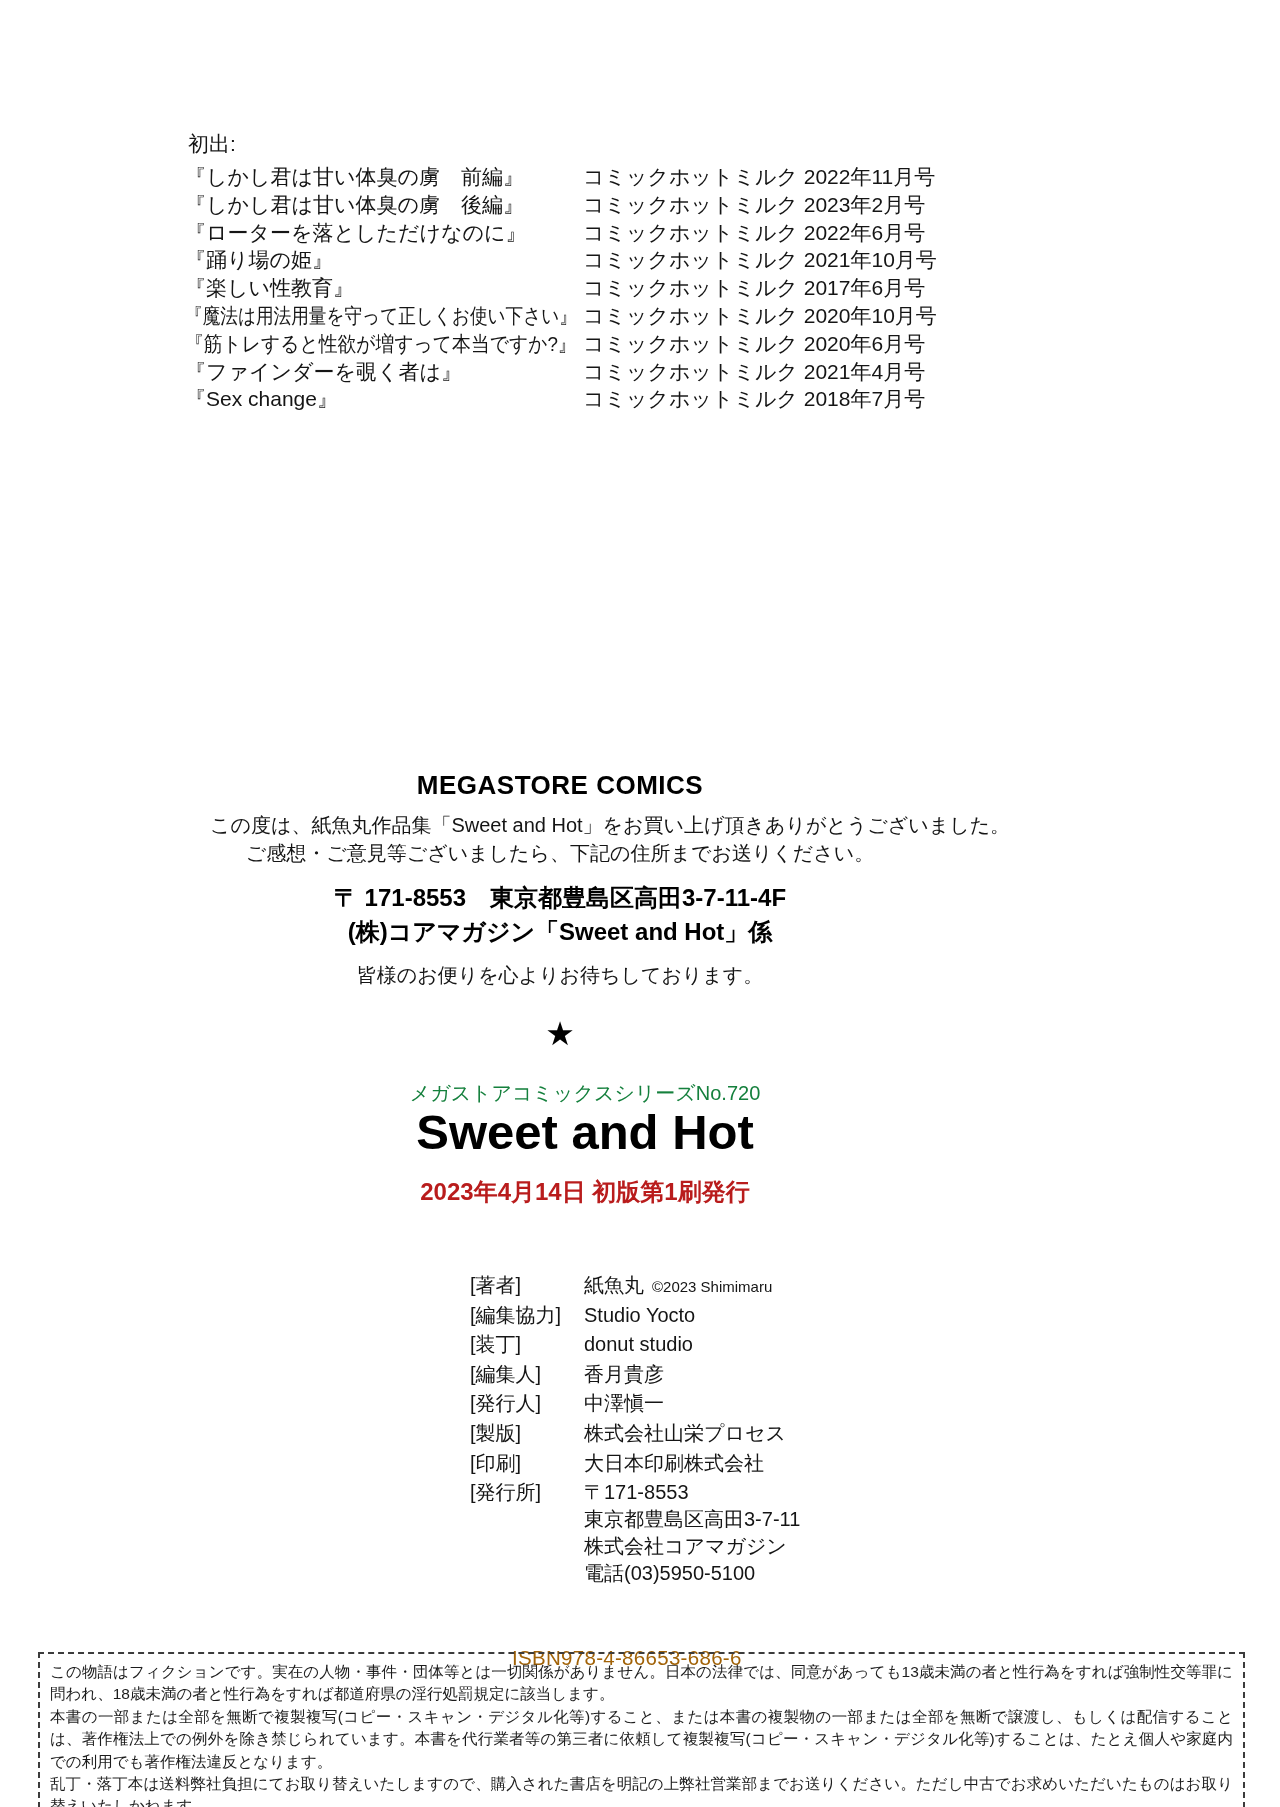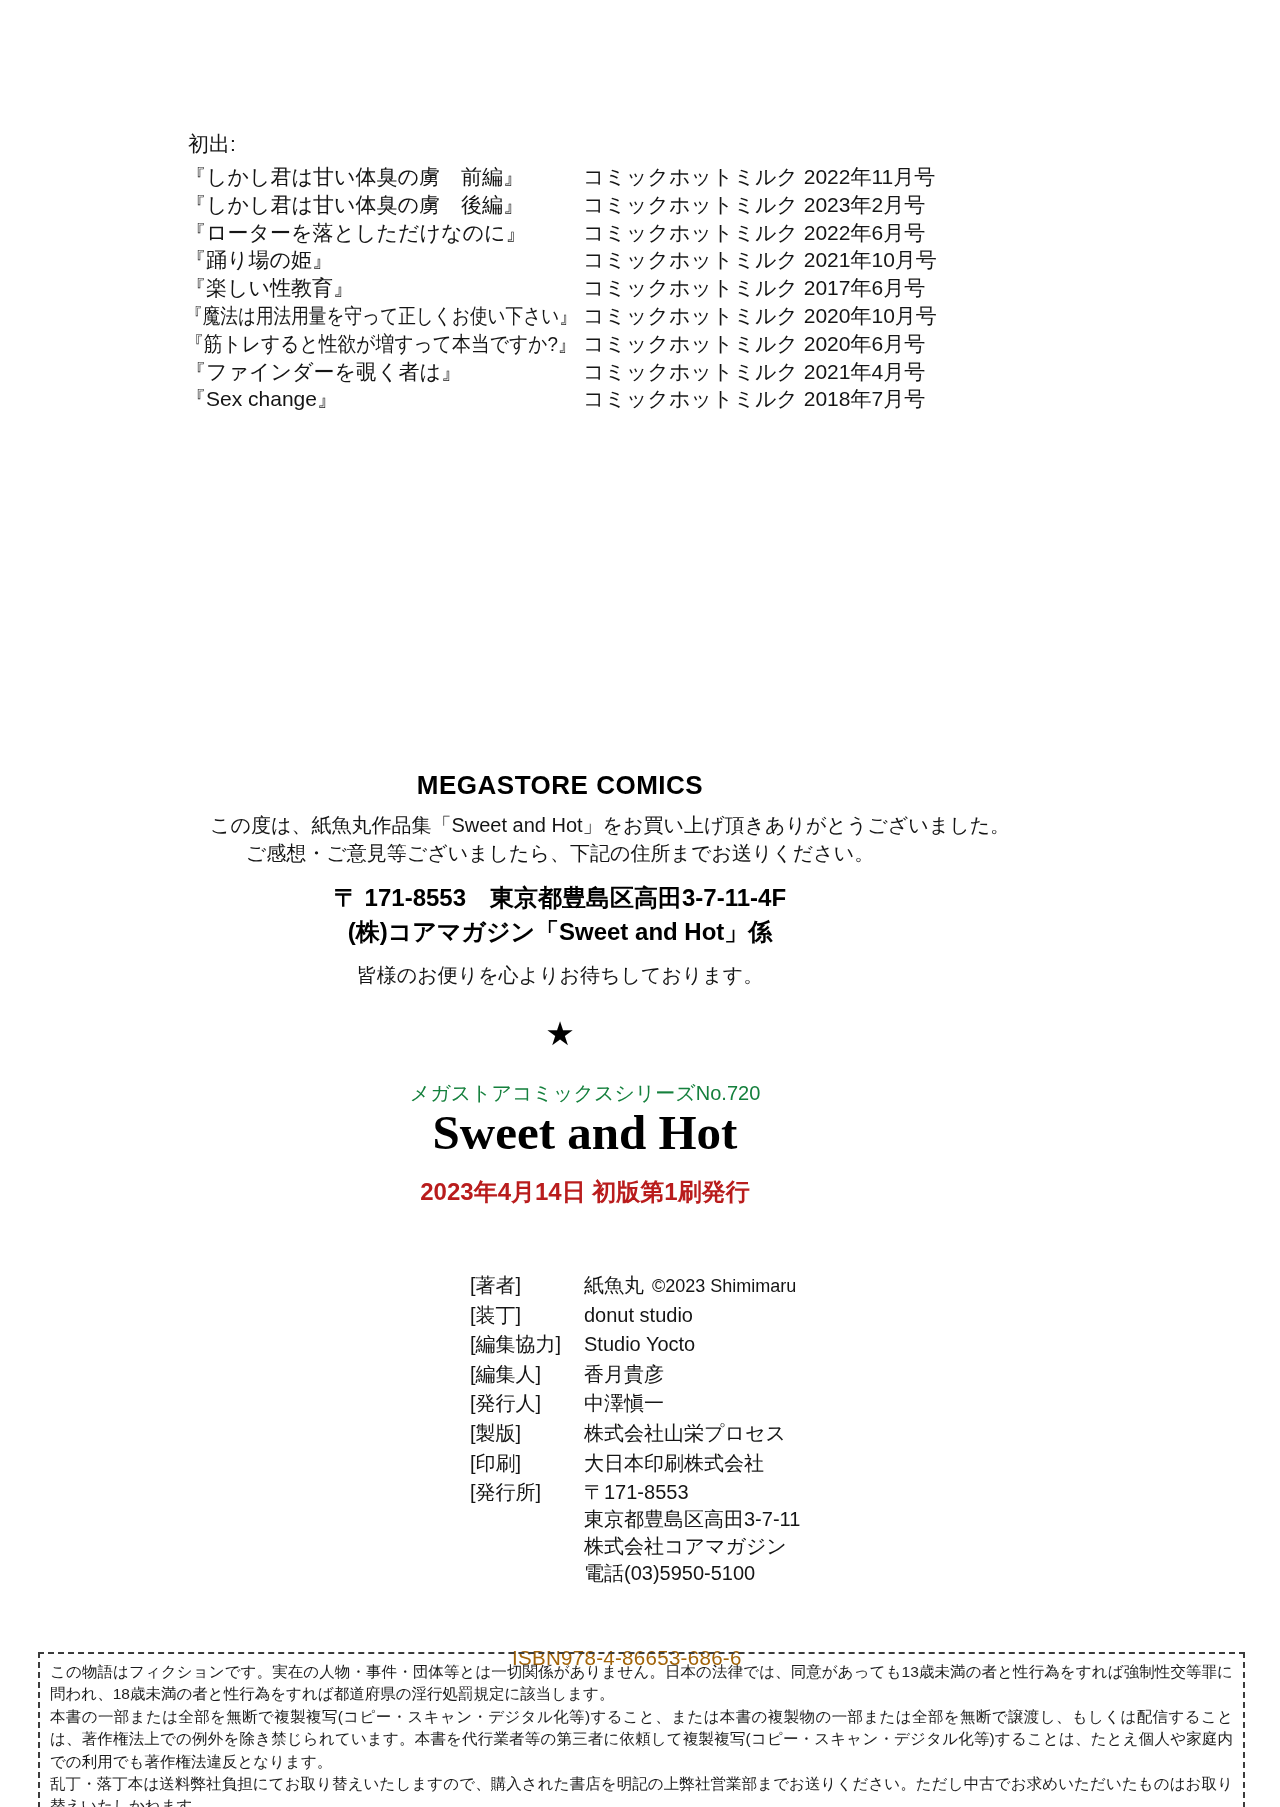--- a/index.html
+++ b/index.html
@@ -29,29 +29,29 @@
   .thanks1{top:812px; font-size:20px;}
   .thanks2{top:840px; font-size:20px;}
   .addr1{top:882px; font-size:24px; font-weight:700; color:#000;}
   .addr2{top:916px; font-size:24px; font-weight:700; color:#000;}
   .letters{top:962px; font-size:20px;}
   .star{top:1014px; font-size:33px; color:#000;}
 
   
   .ed-col{position:absolute; left:235px; width:700px; text-align:center; white-space:nowrap;}
   .series{top:1080px; font-size:20px; color:#15803d;}
-  .book-title{top:1104px; font-size:49px; font-weight:700; letter-spacing:0px; color:#000;font-family:Liberation Serif, serif;}
+  .book-title{top:1104px; font-size:49px; font-weight:700; letter-spacing:0px; color:#000;}
   .print-info{top:1176px; font-size:24px; font-weight:600; color:#b91c1c;}
 
   
   .credits{position:absolute; left:470px; top:1272px; font-size:20px;}
   .credit-row{display:flex; align-items:flex-start; min-height:29.6px;}
   .credit-label{width:114px; flex:none; white-space:nowrap;}
   .credit-value{white-space:nowrap;}
-  .credit-suffix{font-size:18px; margin-left:8px;}
+  .credit-suffix{font-size:15px; margin-left:8px;}
   .credit-lines div{line-height:27px;}
   .credit-row.simple .credit-value, .credit-row.simple .credit-label{line-height:27px;}
 
   .isbn{position:absolute; left:512px; top:1646px; font-size:20.5px; letter-spacing:0.3px; color:#a16207; white-space:nowrap;}
 
   
   .disclaimer{
     position:absolute; left:38px; top:1652px; width:1207px;
     box-sizing:border-box;
     border:2px dashed #3c3c3c;
@@ -118,26 +118,26 @@
   <div class="ed-col series">メガストアコミックスシリーズNo.720</div>
   <div class="ed-col book-title">Sweet and Hot</div>
   <div class="ed-col print-info">2023年4月14日 初版第1刷発行</div>
 
   <div class="credits">
     <div class="credit-row simple">
       <div class="credit-label">[著者]</div>
       <div class="credit-value"><span>紙魚丸</span><span class="credit-suffix">©2023 Shimimaru</span></div>
     </div>
     <div class="credit-row simple">
+      <div class="credit-label">[編集協力]</div>
+      <div class="credit-value">Studio Yocto</div>
+    </div>
+    <div class="credit-row simple">
       <div class="credit-label">[装丁]</div>
       <div class="credit-value">donut studio</div>
-    </div>
-    <div class="credit-row simple">
-      <div class="credit-label">[編集協力]</div>
-      <div class="credit-value">Studio Yocto</div>
     </div>
     <div class="credit-row simple">
       <div class="credit-label">[編集人]</div>
       <div class="credit-value">香月貴彦</div>
     </div>
     <div class="credit-row simple">
       <div class="credit-label">[発行人]</div>
       <div class="credit-value">中澤愼一</div>
     </div>
     <div class="credit-row simple">

